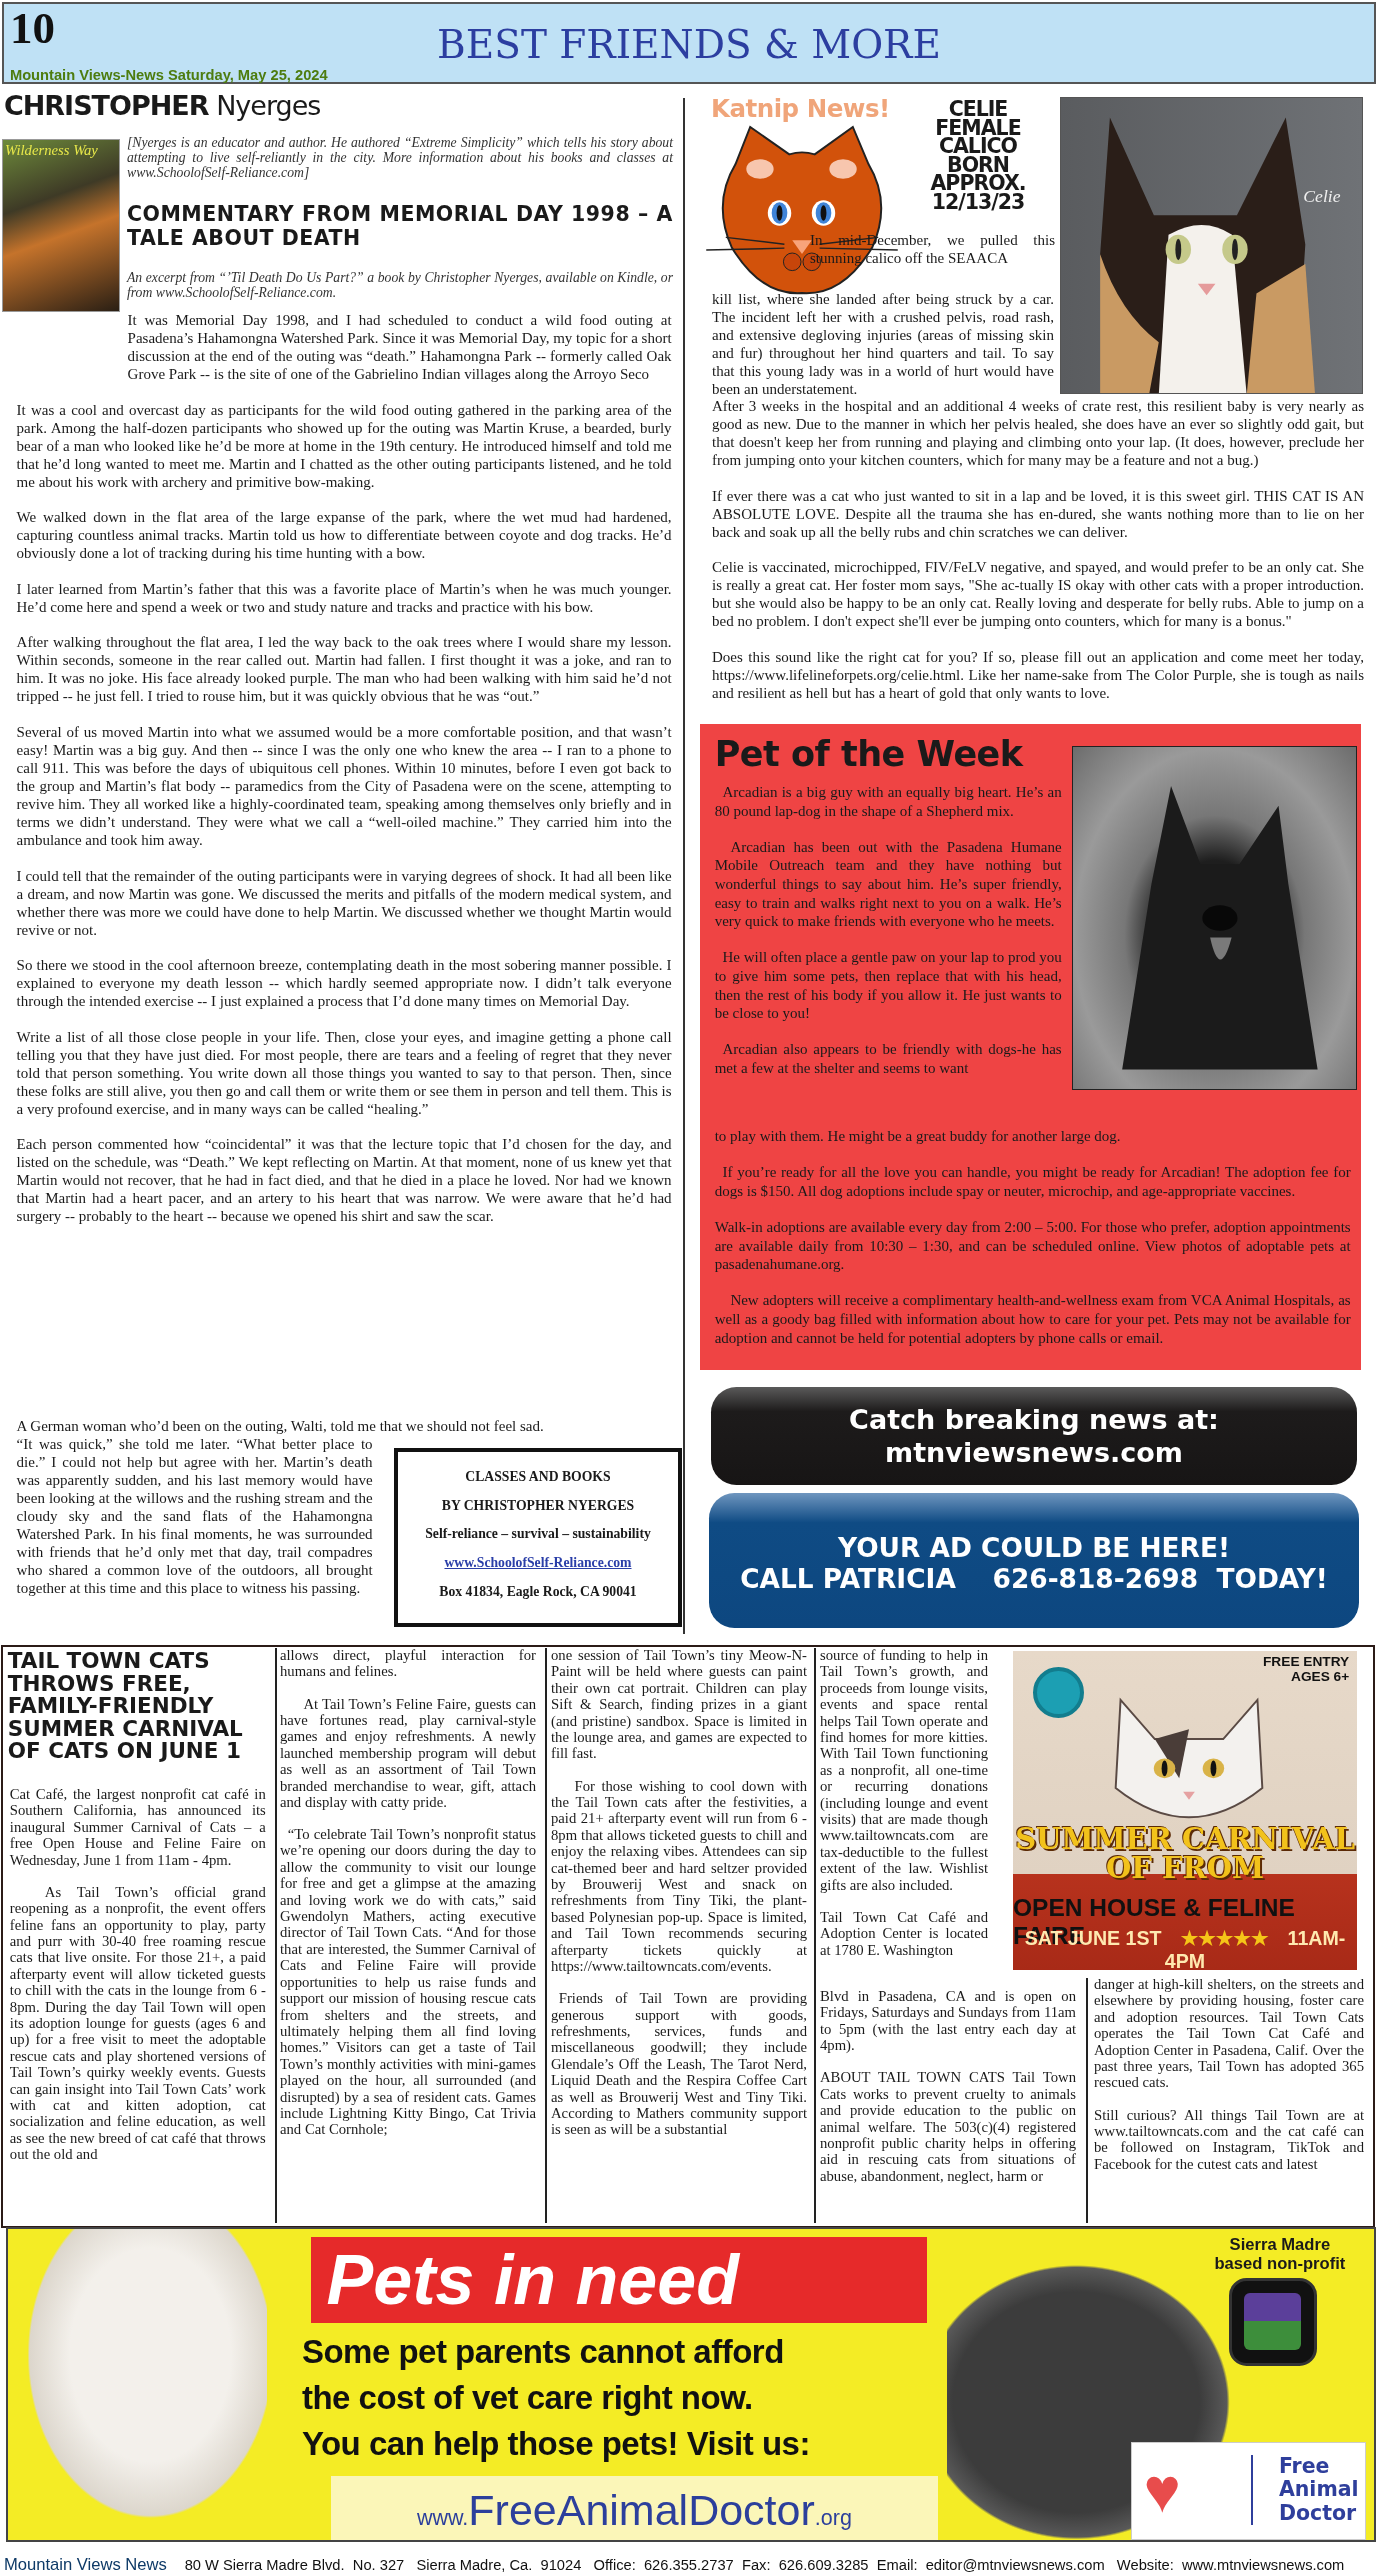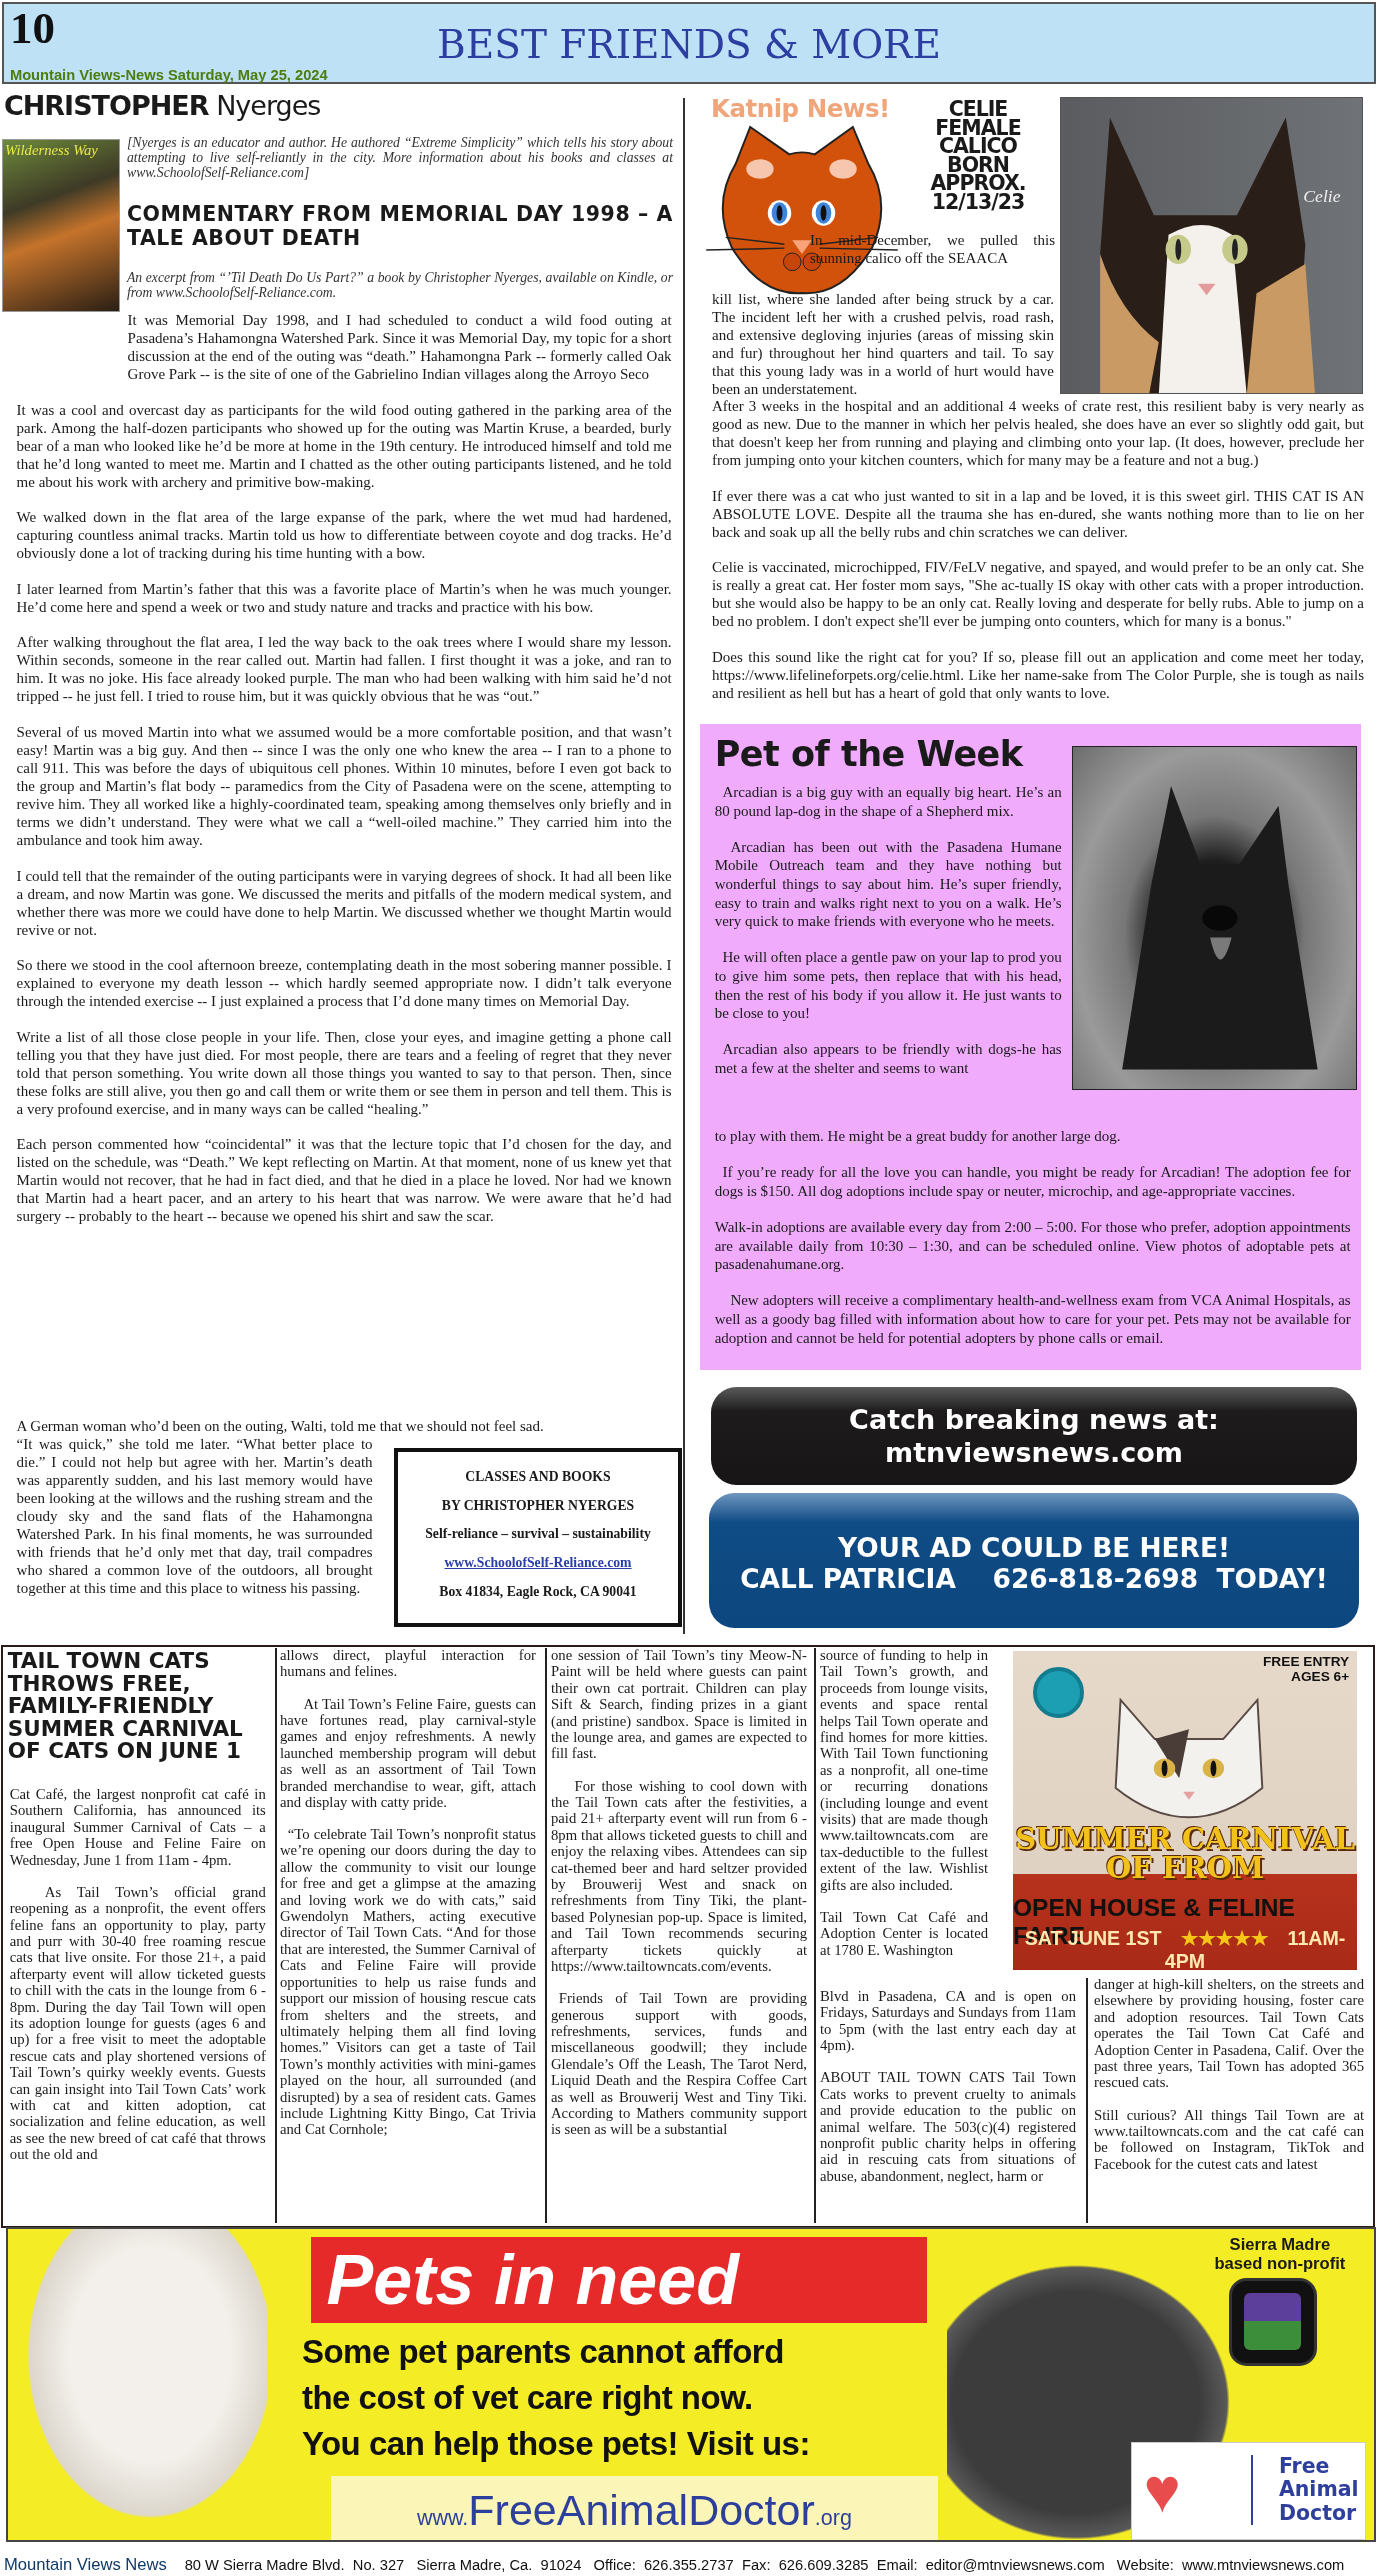--- a/index.html
+++ b/index.html
@@ -31,21 +31,21 @@
 #classes-box .link{color:#2a3ea8;text-decoration:underline}
 
 #katnip-title{left:711px;top:94px;font-family:"DejaVu Sans",sans-serif;font-size:24.5px;color:#f0a57a;font-weight:bold;letter-spacing:-0.5px}
 #cat-face{left:706px;top:125px;width:192px;height:172px}
 #celie-tag{left:923px;top:100px;width:110px;text-align:center;font-family:"DejaVu Sans",sans-serif;font-weight:bold;font-size:20.5px;line-height:18.6px;letter-spacing:-1px}
 #celie-photo{left:1060px;top:97px;width:303px;height:297px;background:linear-gradient(90deg,#5a5c5f,#6f7276);border:1px solid #555;overflow:hidden}
 #celie-photo .lbl{position:absolute;right:21.5px;top:88px;color:#eee;font-style:italic;font-size:17.6px}
 #celie-intro{left:810px;top:231px;width:245px}
 #celie-body{left:712px;top:290px;width:342px}
 #celie-rest{left:712px;top:397px;width:652px}
-#potw{left:700px;top:724px;width:661px;height:646px;background:#f0abfc}
+#potw{left:700px;top:724px;width:661px;height:646px;background:#ef4444}
 #potw-title{left:14.7px;top:9.8px;font-family:"DejaVu Sans",sans-serif;font-weight:bold;font-size:35px;letter-spacing:-0.5px}
 #dog-photo{left:372px;top:21.5px;width:285px;height:344px;background:radial-gradient(ellipse at 50% 55%,#1e1e1e 0 28%,#777 45%,#9a9a9a 70%,#6c6c6c);border:1px solid #222}
 #potw-text{left:14.7px;top:59px;width:347px}
 #potw-text2{left:14.7px;top:403px;width:636px}
 #potw .body{font-size:15px;line-height:18.6px}
 .btn-ad{border-radius:25.4px;color:#fff;text-align:center;font-family:"DejaVu Sans",sans-serif;font-weight:bold}
 #ad-news{left:711px;top:1387px;width:646px;height:98px;background:linear-gradient(180deg,#5a5a5a 0%,#1d1b1b 25%,#171515 100%);font-size:27px;line-height:33px;padding-top:15.7px}
 #ad-your{left:709px;top:1493px;width:650px;height:135px;background:linear-gradient(180deg,#6f96bf 0%,#0f4b84 22%,#0d4780 100%);font-size:26.4px;line-height:31px;padding-top:39px}
 
 #tt-box{left:1px;top:1645px;width:1374px;height:583px;border:2.9px solid #2b1b17}

